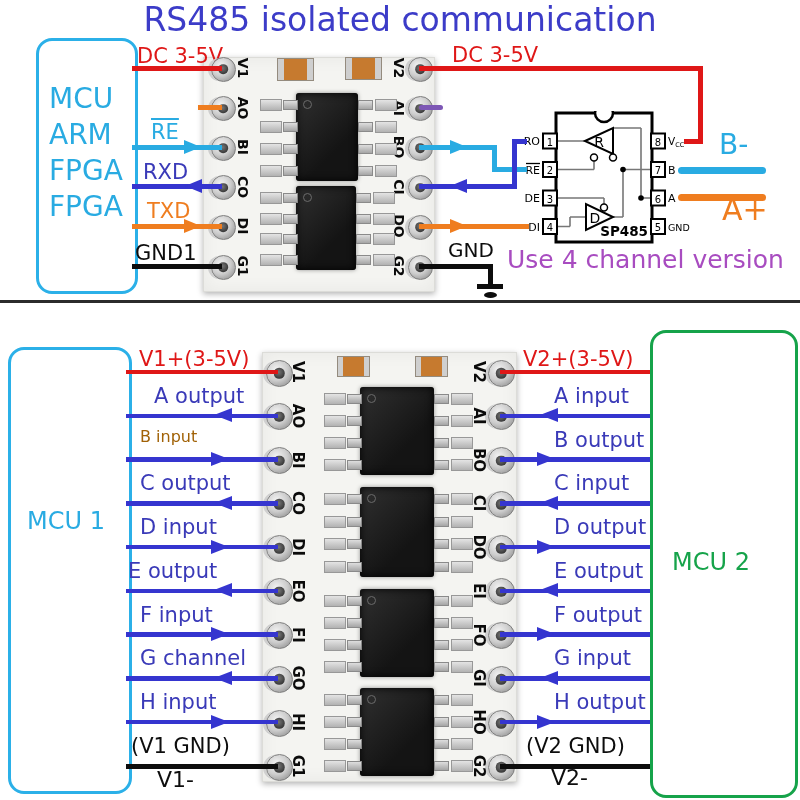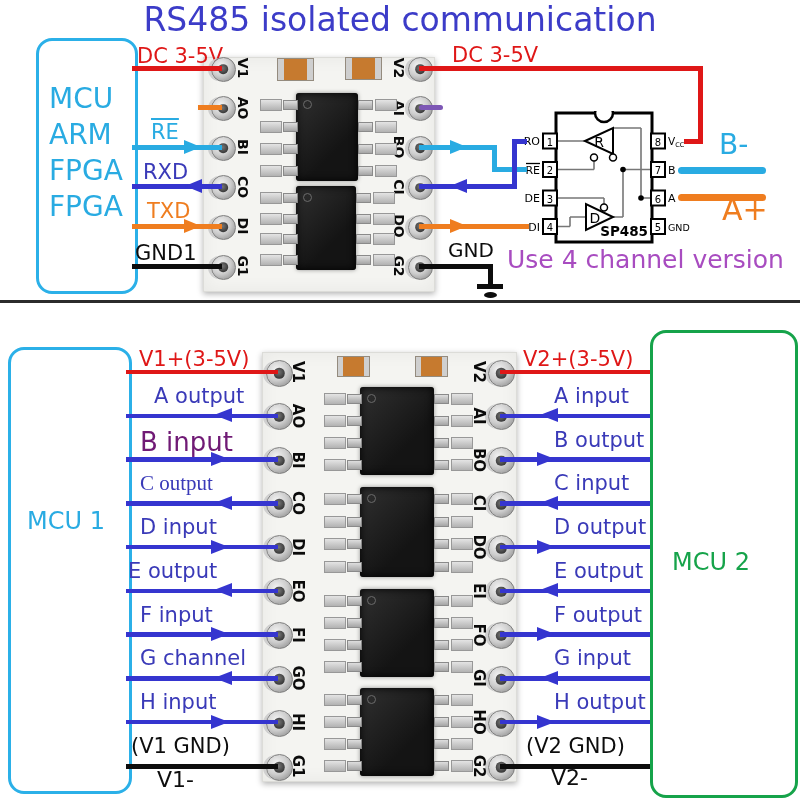--- a/index.html
+++ b/index.html
@@ -394,24 +394,24 @@
     <div class="pad" style="left: 451px; top: 760px; width: 20px; height: 10px;"></div>
     <div class="cap" style="left: 337px; top: 356px; width: 31px; height: 19px;"></div>
     <div class="cap" style="left: 415px; top: 356px; width: 31px; height: 19px;"></div>
     <div class="wire" style="left: 126px; top: 369.75px; width: 152px; height: 4.5px; background: rgb(223, 23, 23); border-radius: 0px;"></div>
     <div class="wire" style="left: 500px; top: 369.75px; width: 150px; height: 4.5px; background: rgb(223, 23, 23); border-radius: 0px;"></div>
     <div class="wire" style="left: 126px; top: 413.53px; width: 152px; height: 4.5px; background: rgb(53, 53, 207); border-radius: 0px;"></div>
     <div class="arrow" style="left: 211px; top: 408.28px; border-top: 7.5px solid transparent; border-bottom: 7.5px solid transparent; border-right: 18px solid rgb(53, 53, 207);"></div>
     <div class="lbl" style="left: 140px; top: 384.78px; color: rgb(58, 58, 184); font-size: 21px; margin-left: 14px;">A output</div>
     <div class="wire" style="left: 126px; top: 457.31px; width: 152px; height: 4.5px; background: rgb(53, 53, 207); border-radius: 0px;"></div>
     <div class="arrow" style="left: 211px; top: 452.06px; border-top: 7.5px solid transparent; border-bottom: 7.5px solid transparent; border-left: 18px solid rgb(53, 53, 207);"></div>
-    <div class="lbl" style="left: 140px; top: 428.56px; color: #701a75; font-size: 26px;">B input</div>
+    <div class="lbl" style="left: 140px; top: 428.56px; color: #a16207; font-size: 16px;">B input</div>
     <div class="wire" style="left: 126px; top: 501.09px; width: 152px; height: 4.5px; background: rgb(53, 53, 207); border-radius: 0px;"></div>
     <div class="arrow" style="left: 211px; top: 495.84px; border-top: 7.5px solid transparent; border-bottom: 7.5px solid transparent; border-right: 18px solid rgb(53, 53, 207);"></div>
-    <div class="lbl" style="left: 140px; top: 472.34px; color: rgb(58, 58, 184); font-size: 21px; font-family: Liberation Serif, serif;">C output</div>
+    <div class="lbl" style="left: 140px; top: 472.34px; color: rgb(58, 58, 184); font-size: 21px;">C output</div>
     <div class="wire" style="left: 126px; top: 544.87px; width: 152px; height: 4.5px; background: rgb(53, 53, 207); border-radius: 0px;"></div>
     <div class="arrow" style="left: 211px; top: 539.62px; border-top: 7.5px solid transparent; border-bottom: 7.5px solid transparent; border-left: 18px solid rgb(53, 53, 207);"></div>
     <div class="lbl" style="left: 140px; top: 516.12px; color: rgb(58, 58, 184); font-size: 21px;">D input</div>
     <div class="wire" style="left: 126px; top: 588.65px; width: 152px; height: 4.5px; background: rgb(53, 53, 207); border-radius: 0px;"></div>
     <div class="arrow" style="left: 211px; top: 583.4px; border-top: 7.5px solid transparent; border-bottom: 7.5px solid transparent; border-right: 18px solid rgb(53, 53, 207);"></div>
     <div class="lbl" style="left: 128px; top: 559.9px; color: rgb(58, 58, 184); font-size: 21px;">E output</div>
     <div class="wire" style="left: 126px; top: 632.43px; width: 152px; height: 4.5px; background: rgb(53, 53, 207); border-radius: 0px;"></div>
     <div class="arrow" style="left: 211px; top: 627.18px; border-top: 7.5px solid transparent; border-bottom: 7.5px solid transparent; border-left: 18px solid rgb(53, 53, 207);"></div>
     <div class="lbl" style="left: 140px; top: 603.68px; color: rgb(58, 58, 184); font-size: 21px;">F input</div>
     <div class="wire" style="left: 126px; top: 676.21px; width: 152px; height: 4.5px; background: rgb(53, 53, 207); border-radius: 0px;"></div>

